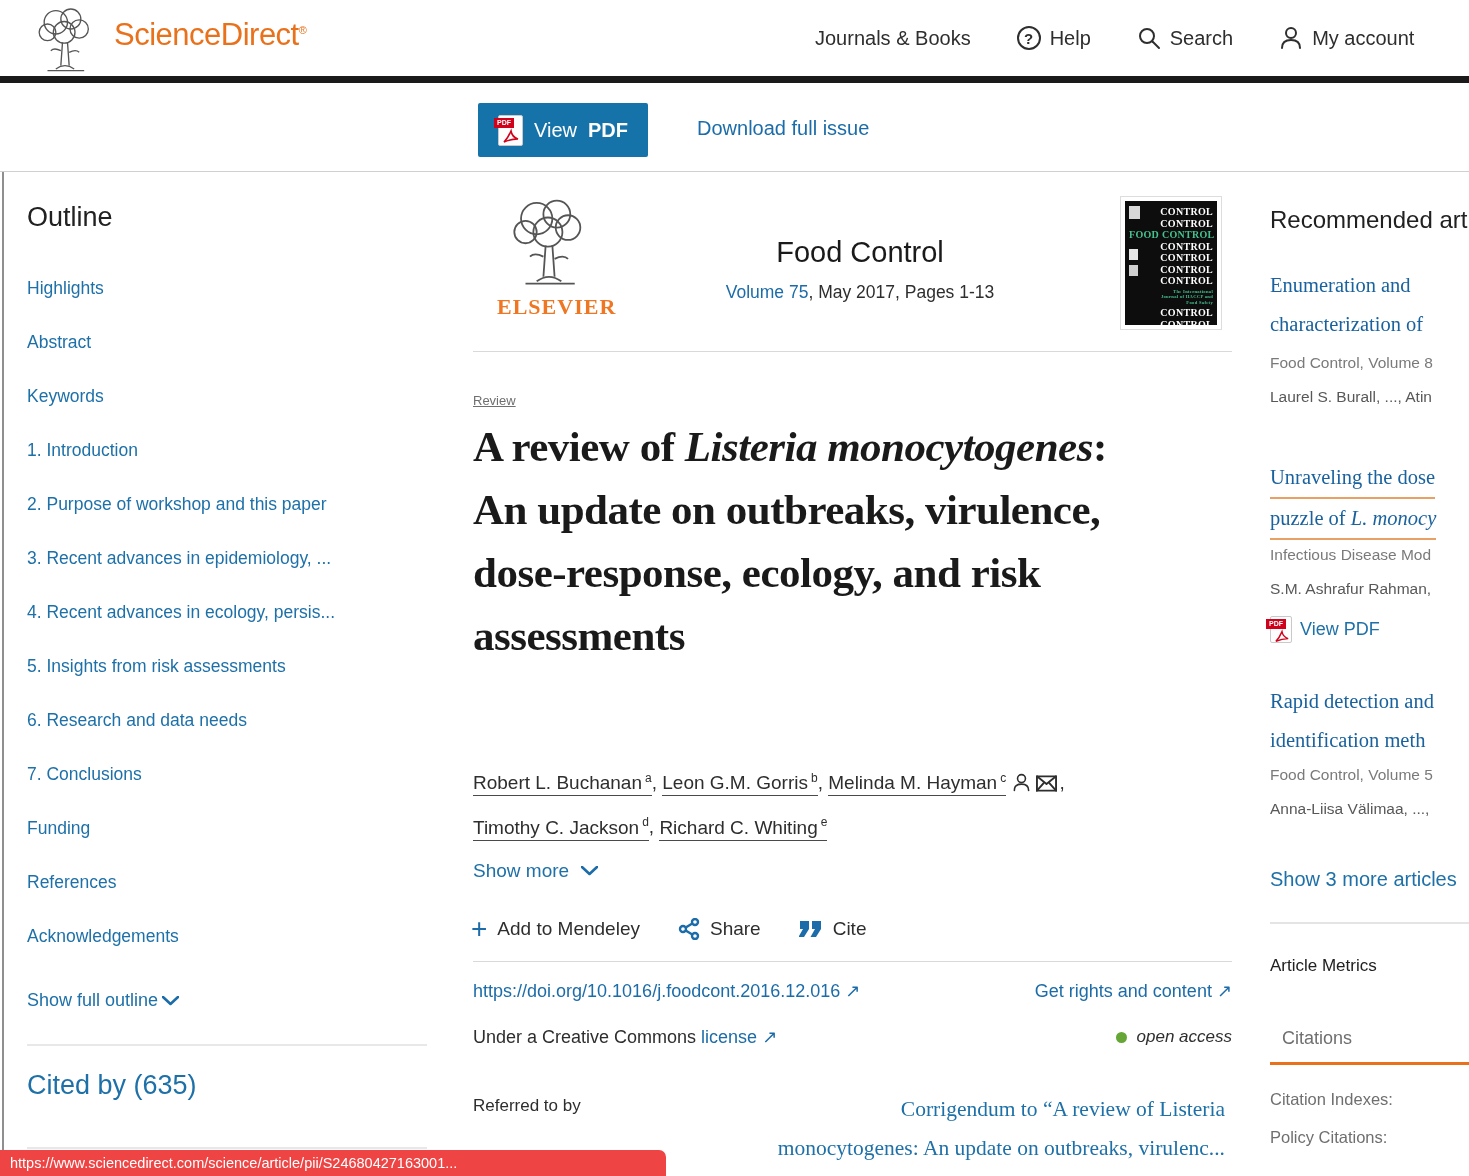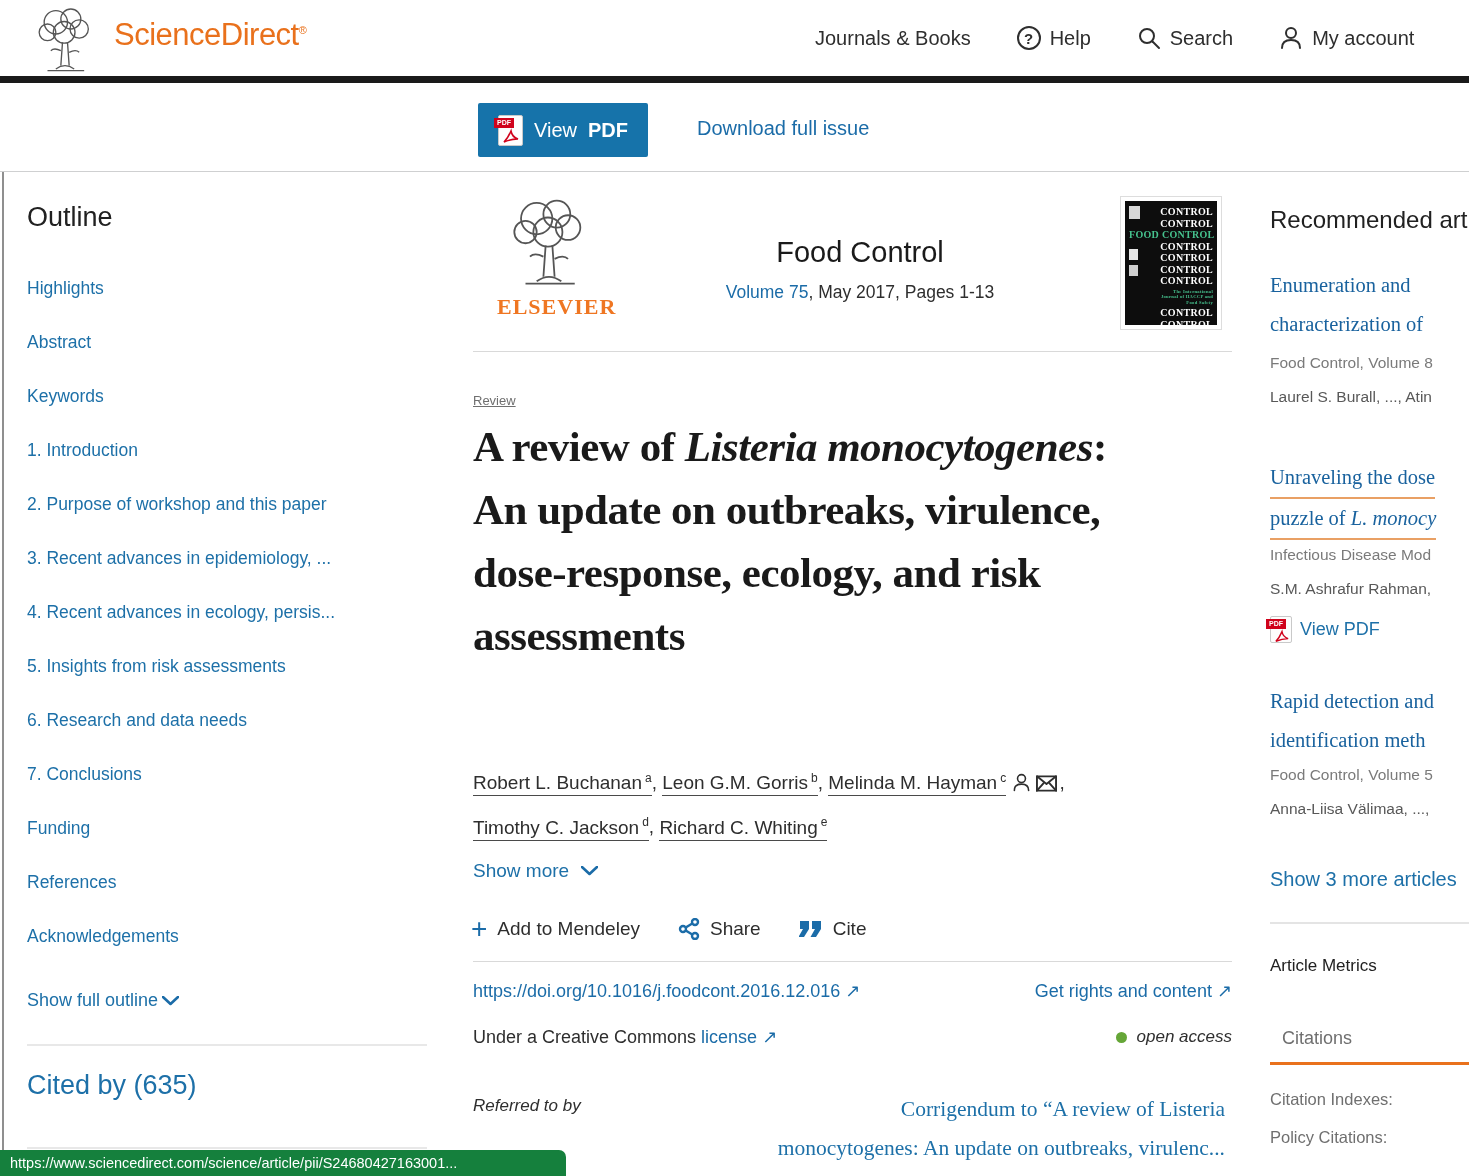--- a/index.html
+++ b/index.html
@@ -70,21 +70,21 @@
   .showmore { left:473px; top:860px; font-size:19px; color:#1d70a8; cursor:pointer; display:flex; align-items:center; gap:12px; }
   .actions { left:471px; top:918px; display:flex; align-items:center; gap:38px; font-size:19px; color:#2e2e2e; }
   .action { display:flex; align-items:center; gap:10px; cursor:pointer; }
   .plus-glyph { color:#1b6ca8; font-size:28px; font-weight:400; line-height:20px; }
   .mid-hr { left:473px; top:961px; width:759px; height:1px; background:#d9d9d9; }
   .doi-row { left:473px; top:980px; width:759px; display:flex; justify-content:space-between; font-size:18px; }
   .doi-row a, .blue { color:#1b6ca8; cursor:pointer; text-decoration:none; }
   .cc-row { left:473px; top:1026px; width:759px; display:flex; justify-content:space-between; align-items:center; font-size:18px; }
   .oa { display:flex; align-items:center; gap:10px; font-style:italic; font-size:17px; color:#2e2e2e; }
   .oa-dot { width:11px; height:11px; border-radius:50%; background:#65a637; }
-  .referred-label { left:473px; top:1096px; font-size:17px; color:#2e2e2e;font-style:italic; }
+  .referred-label { left:473px; top:1096px; font-size:17px; color:#2e2e2e; }
   .referred-link { left:650px; top:1090px; width:575px; font-family:"Liberation Serif", serif; font-size:21.5px; line-height:39px; color:#1d70a8; cursor:pointer; }
   .referred-link span { display:block;text-align:right; }
 
   
   .rec-title { left:1270px; top:206px; font-size:24px; color:#212121; white-space:nowrap; }
   .rec-art { left:1270px; width:320px; font-family:"Liberation Serif", serif; font-size:20.5px; line-height:39px; color:#19629e; cursor:pointer; white-space:nowrap; }
   .rec-art span.ln { display:block; }
   .rec-art.visited span.ln { border-bottom:2px solid #e9a064; width:max-content; }
   .rec-meta { left:1270px; width:320px; font-size:15.5px; color:#7a7a7a; white-space:nowrap; }
   .rec-auth { color:#585858; }
@@ -92,21 +92,21 @@
   .pdficon.small { width:22px; height:27px; }
   .rec-show { left:1270px; top:868px; font-size:20px; color:#1d70a8; cursor:pointer; white-space:nowrap; }
   .rec-hr { left:1270px; top:922px; width:210px; height:2px; background:#e4e4e4; }
   .metrics-title { left:1270px; top:956px; font-size:17px; color:#212121; white-space:nowrap; }
   .metrics-cit { left:1270px; top:1028px; font-size:18px; color:#6f6f6f;margin-left:12px; }
   .metrics-bar { left:1270px; top:1062px; width:210px; height:3px; background:#e9711c; }
   .metrics-row1 { left:1270px; top:1090px; font-size:16.5px; color:#6f6f6f; white-space:nowrap; }
   .metrics-row2 { left:1270px; top:1128px; font-size:16.5px; color:#6f6f6f; white-space:nowrap; }
 
   
-  .statusbar { left:0; top:1150px; width:566px; height:26px; background:#15803d; color:#fff;
+  .statusbar { left:0; top:1150px; width:666px; height:26px; background:#ef4444; color:#fff;
     font-size:14.5px; display:flex; align-items:center; padding-left:10px; border-top-right-radius:7px; white-space:nowrap; overflow:hidden; }
 
   svg.stroke { fill:none; stroke:#2e2e2e; stroke-width:2; stroke-linecap:round; stroke-linejoin:round; }
   svg.blue-stroke { fill:none; stroke:#1b6ca8; stroke-width:2.6; stroke-linecap:round; stroke-linejoin:round; }
 </style>
 </head>
 <body>
 
 <svg width="0" height="0" style="position:absolute">
   <defs>

